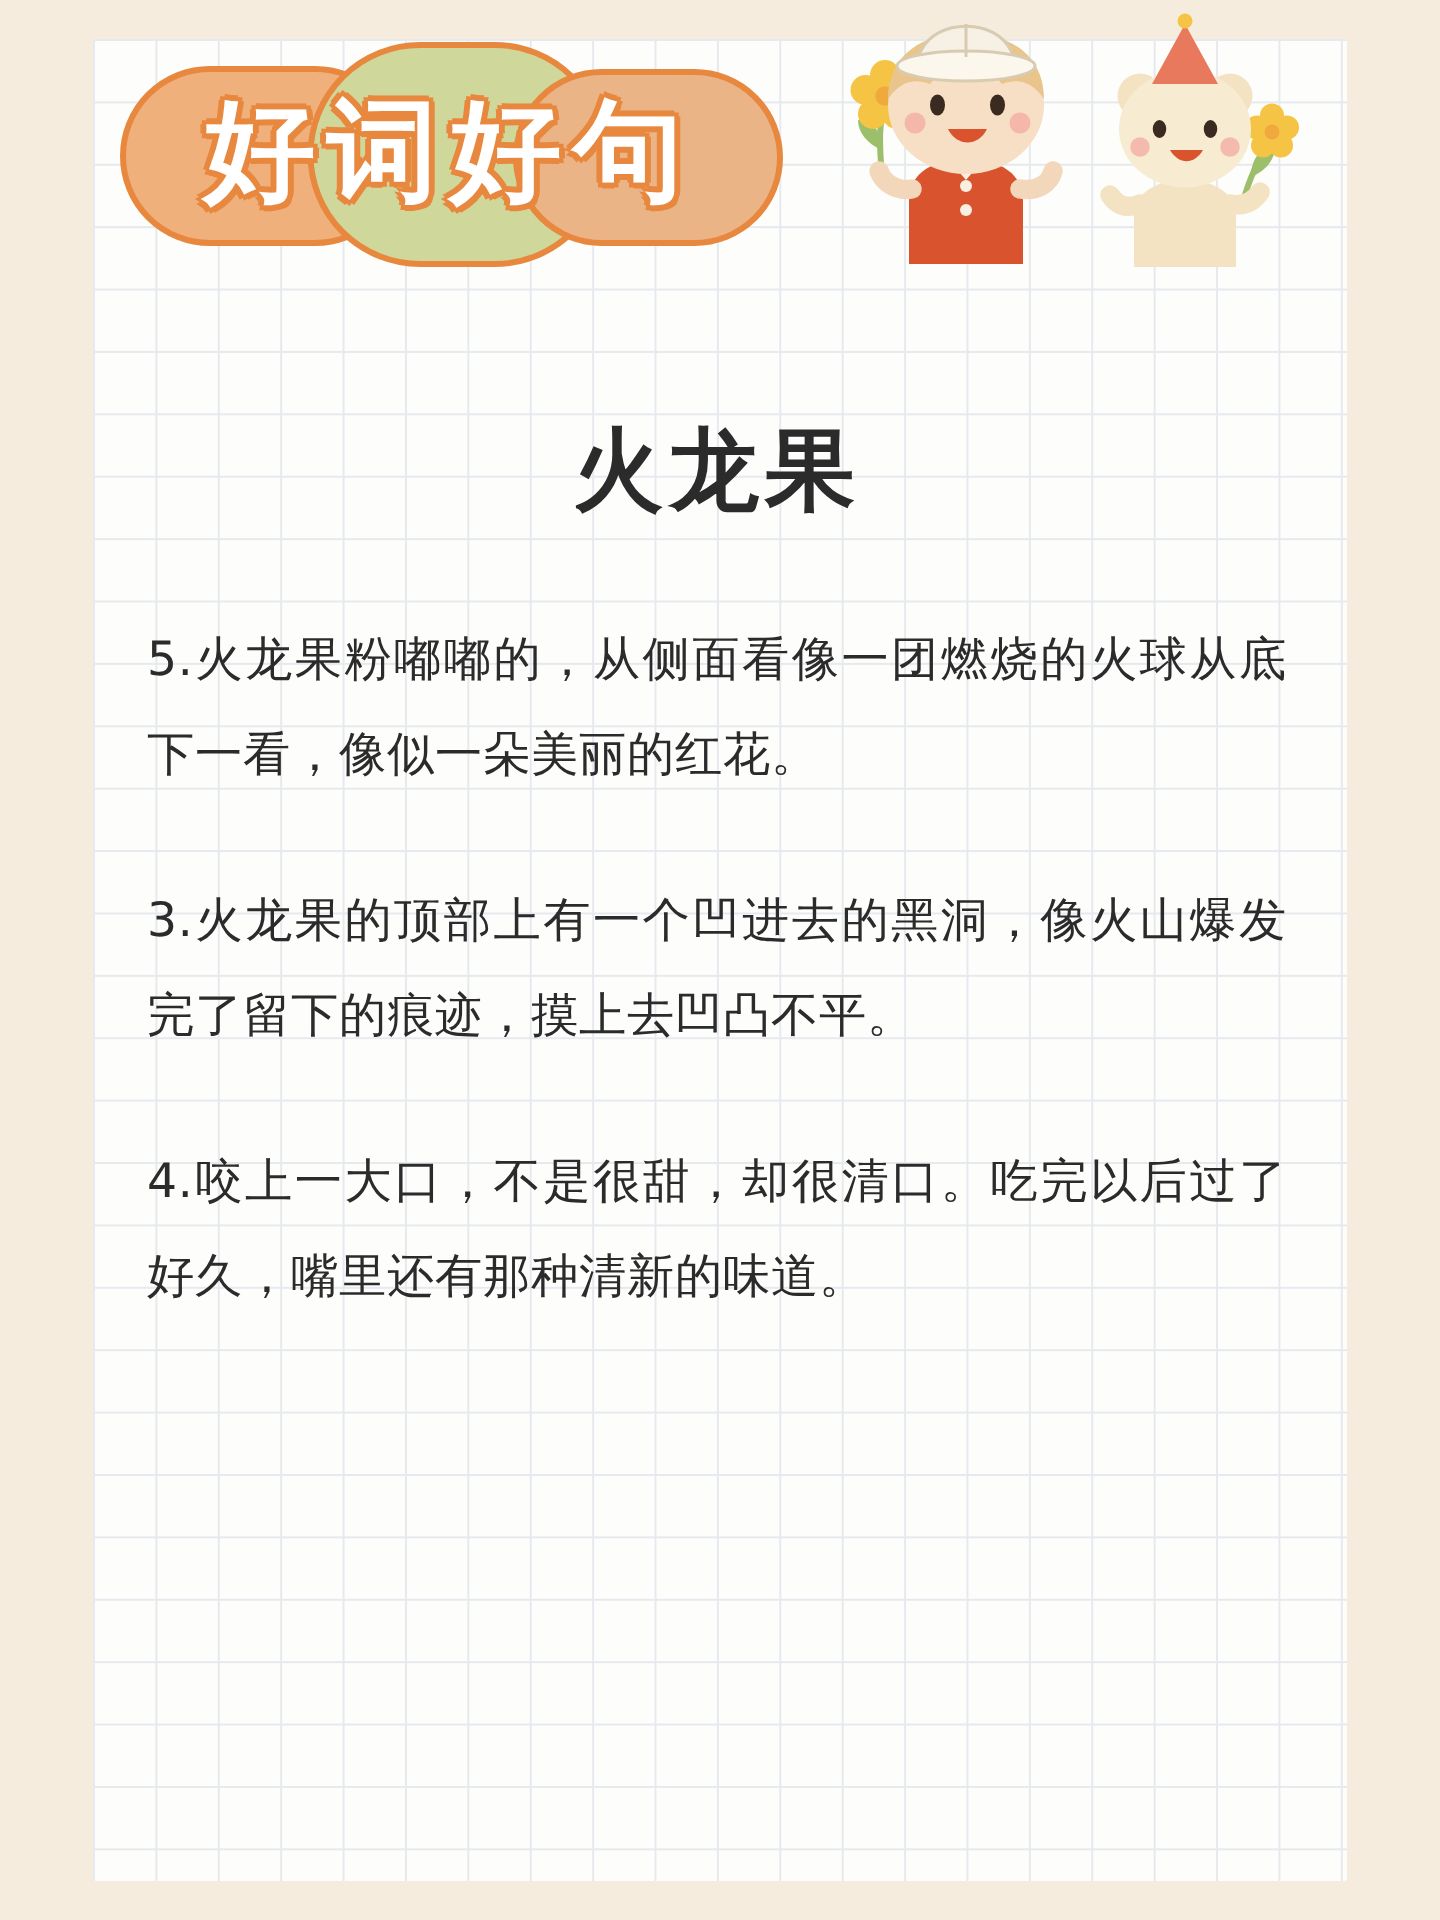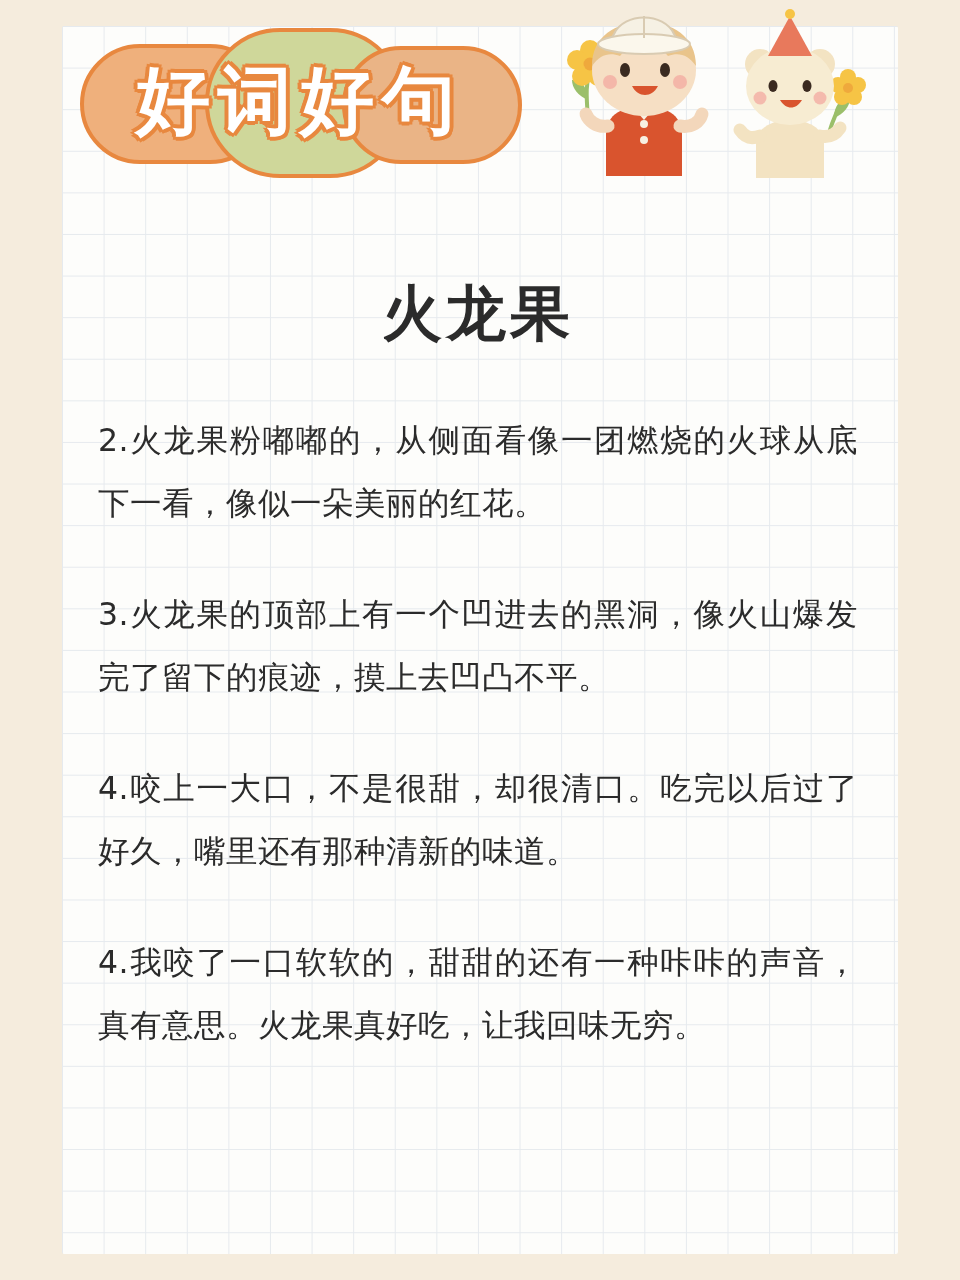--- a/index.html
+++ b/index.html
@@ -225,19 +225,18 @@
           <path d="M252 92 C258 102 268 102 274 92 Z" fill="#d9542e"></path>
           <circle cx="232" cy="90" r="6.5" fill="#f3a9a0" opacity="0.75"></circle>
           <circle cx="292" cy="90" r="6.5" fill="#f3a9a0" opacity="0.75"></circle>
         </g>
       </svg>
     </div>
   </div>
 
   <div class="doc">
     <div class="doc-title">火龙果</div>
-    <p class="para">2.火龙果粉嘟嘟的，从侧面看像一团燃烧的火球从底下一看，像似一朵美丽的红花。</p>
+    <p class="para">5.火龙果粉嘟嘟的，从侧面看像一团燃烧的火球从底下一看，像似一朵美丽的红花。</p>
     <p class="para">3.火龙果的顶部上有一个凹进去的黑洞，像火山爆发完了留下的痕迹，摸上去凹凸不平。</p>
     <p class="para">4.咬上一大口，不是很甜，却很清口。吃完以后过了好久，嘴里还有那种清新的味道。</p>
-    <p class="para">4.我咬了一口软软的，甜甜的还有一种咔咔的声音，真有意思。火龙果真好吃，让我回味无穷。</p>
   </div>
 
 </div>
 
 </body></html>

